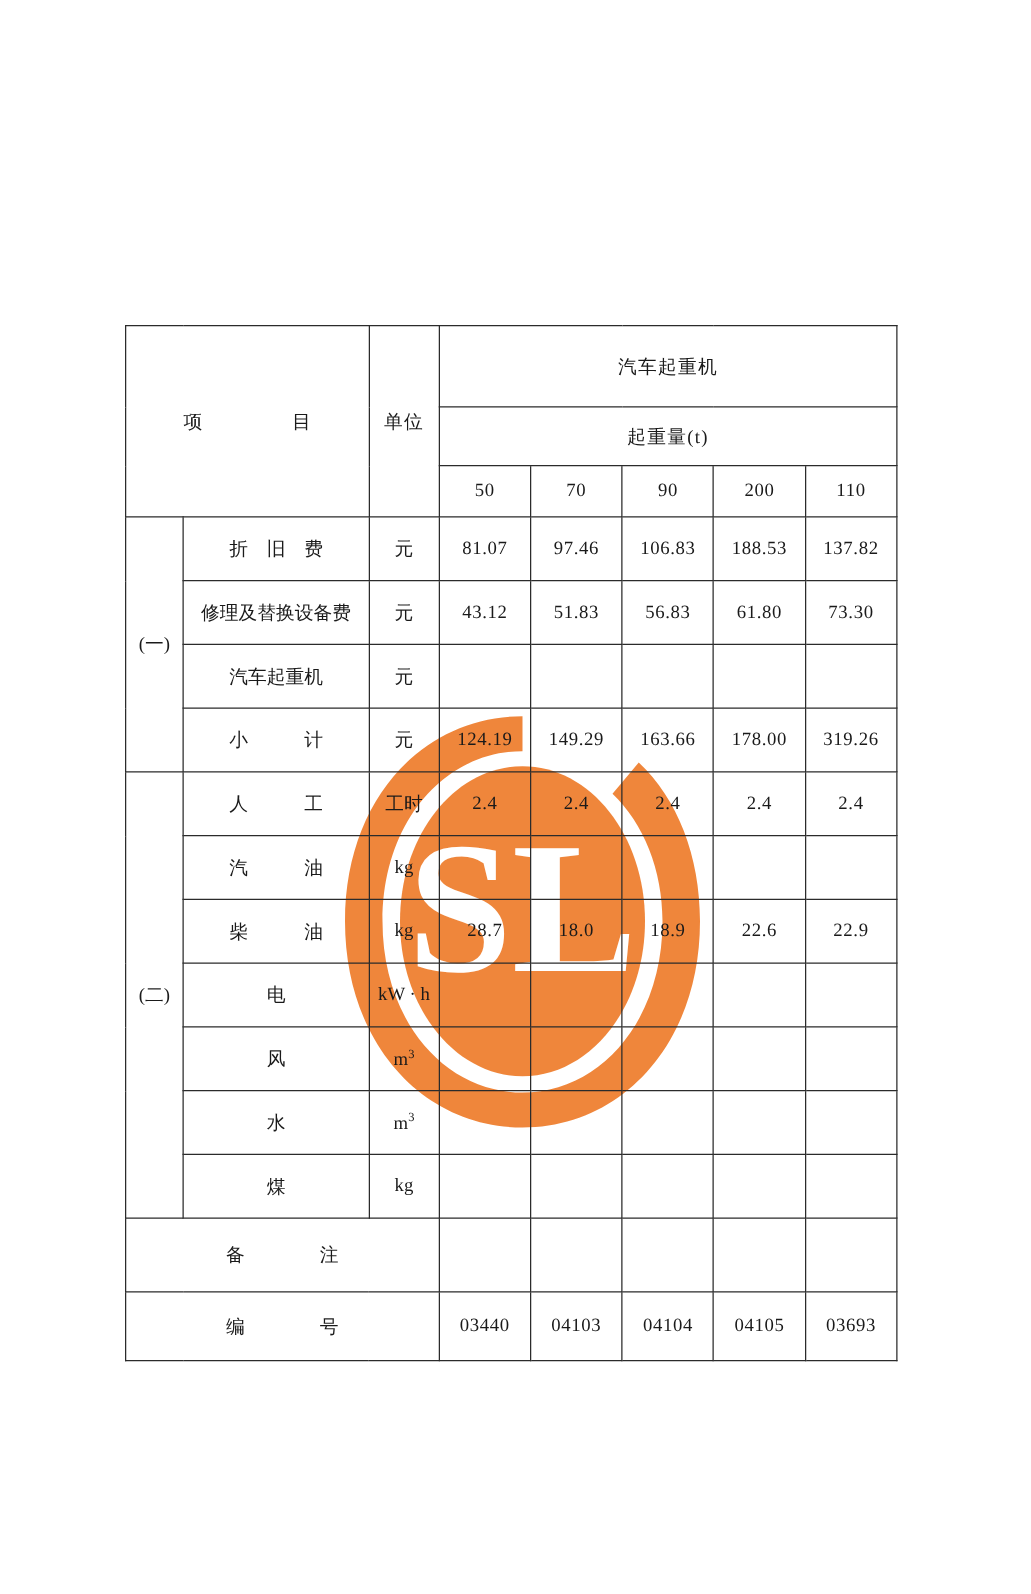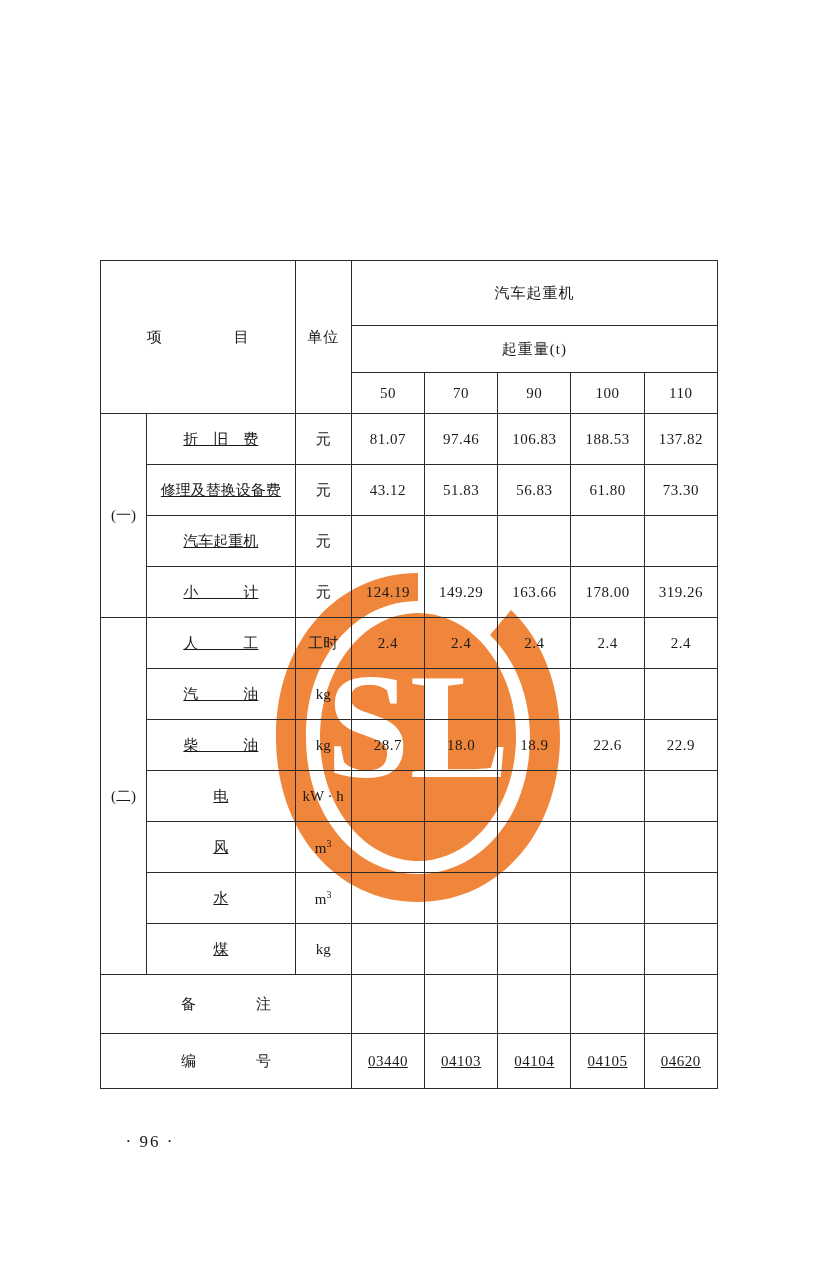--- a/index.html
+++ b/index.html
@@ -79,28 +79,27 @@
   .unit-cell { font-size: 15px; }
   .num { font-family: "Liberation Serif", serif; font-size: 15px; letter-spacing: 0.5px; }
   .small-unit { font-size: 13px; }
   .sup { font-size: 10px; vertical-align: super; }
 
   .row-h1 td { height: 64px; }
   .row-h2 td { height: 46px; }
   .row-hdrnum td { height: 40px; margin-left: 30px; }
   .row-data td { height: 50px; }
   .row-note td { height: 58px; }
-  .row-code td { height: 54px; text-decoration: underline; }
+  .row-code td { height: 54px; }
 
   .group-label {
     font-size: 15px;
   }
   .item-label {
     font-size: 15px;
-    text-decoration: underline;
   }
 
   
   .page-num {
     position: absolute;
     left: 0;
     top: 1132px;
     width: 300px;
     text-align: center;
     font-size: 17px;
@@ -160,21 +159,21 @@
           <td rowspan="3" class="hdr-title">单位</td>
           <td colspan="5" class="hdr-title">汽车起重机</td>
         </tr>
         <tr class="row-h2">
           <td colspan="5" class="hdr-title">起重量(t)</td>
         </tr>
         <tr class="row-hdrnum">
           <td class="num">50</td>
           <td class="num">70</td>
           <td class="num">90</td>
-          <td class="num">100</td>
+          <td class="num">200</td>
           <td class="num">110</td>
         </tr>
 
         <tr class="row-data">
           <td rowspan="4" class="group-label">(一)</td>
           <td class="item-label">折　旧　费</td>
           <td class="unit-cell">元</td>
           <td class="num">81.07</td>
           <td class="num">97.46</td>
           <td class="num">106.83</td>
@@ -295,21 +294,20 @@
         </tr>
 
         <tr class="row-code">
           <td colspan="3" class="hdr-title">
             <span class="cn-spread-sm">编　　号</span>
           </td>
           <td class="num">03440</td>
           <td class="num">04103</td>
           <td class="num">04104</td>
           <td class="num">04105</td>
-          <td class="num">04620</td>
+          <td class="num">03693</td>
         </tr>
       </tbody>
     </table>
   </div>
 
-  <div class="page-num">· 96 ·</div>
 
 </div>
 
 </body></html>

